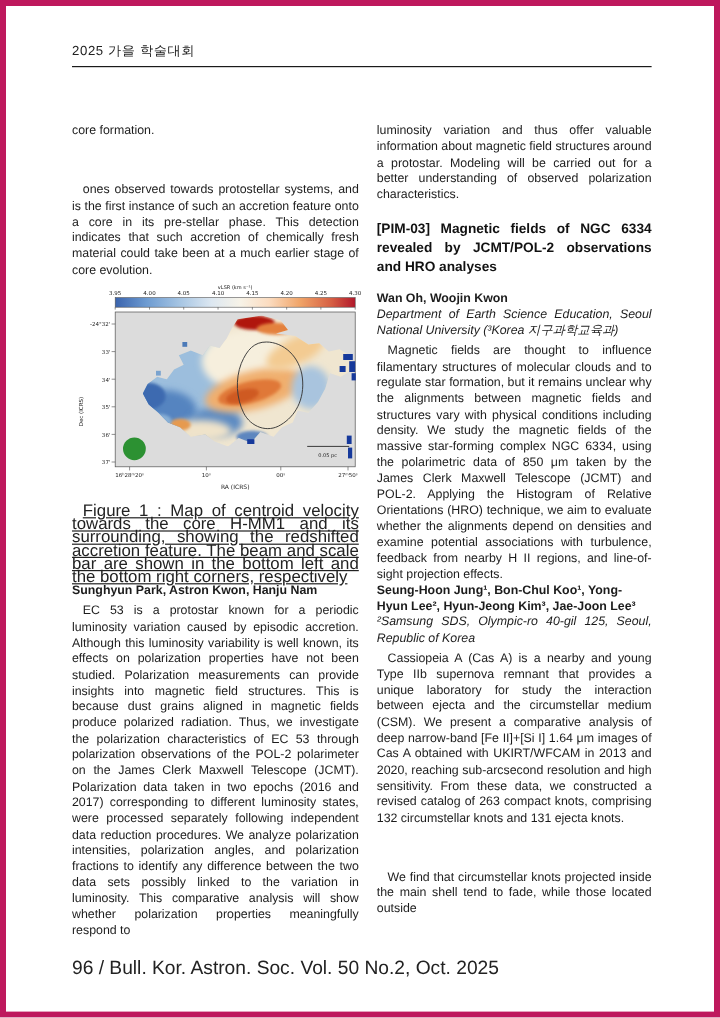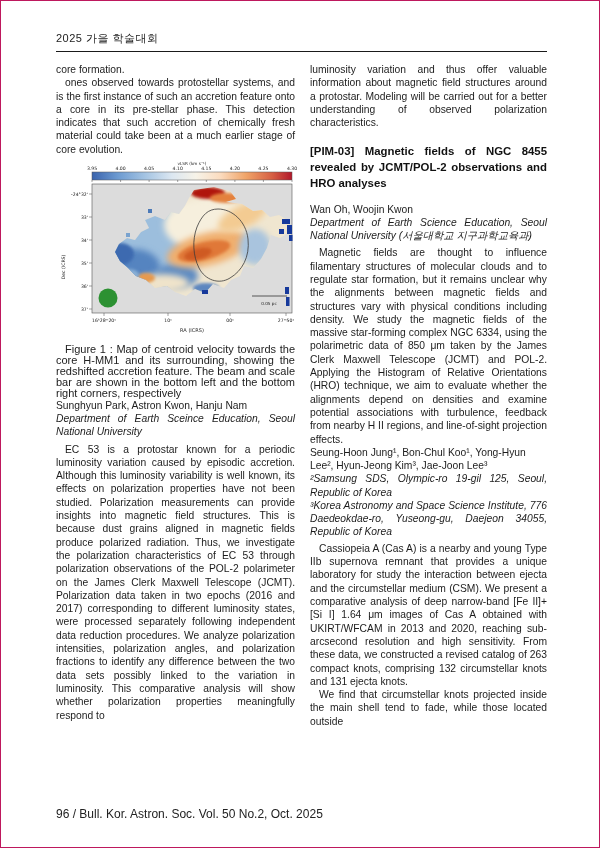--- a/index.html
+++ b/index.html
@@ -1,40 +1,40 @@
 <!DOCTYPE html>
 <html><head>
 <meta charset="utf-8">
 <style>
   html,body{margin:0;padding:0;background:#e9e9e9;}
   .page{
     width:600px;height:848px;background:#ffffff;position:relative;
     box-sizing:border-box;padding:30px 52px 0 55px;
     font-family:"Liberation Sans",sans-serif;color:#1c1c1c;
-    border:1px solid #be185d;margin:0 auto;overflow:hidden;
+    border:5px solid #be185d;margin:0 auto;overflow:hidden;
   }
   .header{font-size:11px;letter-spacing:.5px;color:#222;padding-bottom:5px;}
   .rule{border-top:1.7px solid #1a1a1a;margin-bottom:11px;}
   .content{display:flex;gap:15px;}
   .col{width:239px;}
   p{margin:0;}
-  .body{font-size:10.3px;line-height:13.3px;text-align:justify;}
+  .body{font-size:10.3px;line-height:13.3px;text-align:justify;margin-top:36px;}
   .ind{text-indent:9px;}
   .abs-title{font-size:11.4px;line-height:15.8px;font-weight:bold;margin:15px 0 11px;text-align:justify;color:#111;}
-  .authors{font-size:10.3px;line-height:13.3px;margin:0;}
+  .authors{font-size:10.3px;line-height:13.3px;margin:0;font-weight:bold;}
   .affil{font-size:10.3px;line-height:13.1px;font-style:italic;text-align:justify;}
   .abstract{margin-top:4px;}
-  .caption{font-size:11px;line-height:11px;text-align:justify;text-indent:9px;margin-top:3px;color:#222;}
+  .caption{font-size:14px;line-height:11px;text-align:justify;text-indent:9px;margin-top:3px;color:#222;text-decoration:underline;}
   .figwrap{margin:3px 0 0 0;}
   .figmap{width:245px;height:182px;display:block;}
   .figmap text{font-family:"DejaVu Sans",sans-serif;fill:#222;}
   .t40{font-size:4.2px;}
   .t45{font-size:4.6px;}
   .t50{font-size:5px;}
-  .footer{position:absolute;left:55px;bottom:26px;font-size:12px;color:#222;}
+  .footer{position:absolute;left:55px;bottom:26px;font-size:16px;color:#222;}
 </style>
 </head>
 <body>
 
 <div class="page">
 
   <div class="header">
     <span>2025 가을 학술대회</span>
   </div>
   <div class="rule"></div>
@@ -136,35 +136,33 @@
           <text class="t45" x="112" y="162.5" text-anchor="middle">10ˢ</text>
           <text class="t45" x="174" y="162.5" text-anchor="middle">00ˢ</text>
           <text class="t45" x="230" y="162.5" text-anchor="middle">27ᵐ50ˢ</text>
           <text class="t50" x="136" y="172.5" text-anchor="middle">RA (ICRS)</text>
         </svg>
       </div>
 
       <p class="caption">Figure 1 : Map of centroid velocity towards the core H-MM1 and its surrounding, showing the redshifted accretion feature. The beam and scale bar are shown in the bottom left and the bottom right corners, respectively</p>
 
       <p class="authors">Sunghyun Park, Astron Kwon, Hanju Nam</p>
-      <p class="affil">Department of Earth Sceince Education, Seoul National University</p>
       <p class="body ind abstract">EC 53 is a protostar known for a periodic luminosity variation caused by episodic accretion. Although this luminosity variability is well known, its effects on polarization properties have not been studied. Polarization measurements can provide insights into magnetic field structures. This is because dust grains aligned in magnetic fields produce polarized radiation. Thus, we investigate the polarization characteristics of EC 53 through polarization observations of the POL-2 polarimeter on the James Clerk Maxwell Telescope (JCMT). Polarization data taken in two epochs (2016 and 2017) corresponding to different luminosity states, were processed separately following independent data reduction procedures. We analyze polarization intensities, polarization angles, and polarization fractions to identify any difference between the two data sets possibly linked to the variation in luminosity. This comparative analysis will show whether polarization properties meaningfully respond to</p>
     </div>
 
     <div class="col">
       <p class="body">luminosity variation and thus offer valuable information about magnetic field structures around a protostar. Modeling will be carried out for a better understanding of observed polarization characteristics.</p>
 
-      <h3 class="abs-title">[PIM-03] Magnetic fields of NGC 8455 revealed by JCMT/POL-2 observations and HRO analyses</h3>
+      <h3 class="abs-title">[PIM-03] Magnetic fields of NGC 6334 revealed by JCMT/POL-2 observations and HRO analyses</h3>
       <p class="authors">Wan Oh, Woojin Kwon</p>
-      <p class="affil">Department of Earth Science Education, Seoul National University (서울대학교 지구과학교육과)</p>
+      <p class="affil">Department of Earth Science Education, Seoul National University (³Korea 지구과학교육과)</p>
       <p class="body ind abstract">Magnetic fields are thought to influence filamentary structures of molecular clouds and to regulate star formation, but it remains unclear why the alignments between magnetic fields and structures vary with physical conditions including density. We study the magnetic fields of the massive star-forming complex NGC 6334, using the polarimetric data of 850 μm taken by the James Clerk Maxwell Telescope (JCMT) and POL-2. Applying the Histogram of Relative Orientations (HRO) technique, we aim to evaluate whether the alignments depend on densities and examine potential associations with turbulence, feedback from nearby H II regions, and line-of-sight projection effects.</p>
 
       <p class="authors">Seung-Hoon Jung¹, Bon-Chul Koo¹, Yong-Hyun Lee², Hyun-Jeong Kim³, Jae-Joon Lee³</p>
-      <p class="affil">²Samsung SDS, Olympic-ro 19-gil 125, Seoul, Republic of Korea</p>
-      <p class="affil">³Korea Astronomy and Space Science Institute, 776 Daedeokdae-ro, Yuseong-gu, Daejeon 34055, Republic of Korea</p>
+      <p class="affil">²Samsung SDS, Olympic-ro 40-gil 125, Seoul, Republic of Korea</p>
       <p class="body ind abstract">Cassiopeia A (Cas A) is a nearby and young Type IIb supernova remnant that provides a unique laboratory for study the interaction between ejecta and the circumstellar medium (CSM). We present a comparative analysis of deep narrow-band [Fe II]+[Si I] 1.64 μm images of Cas A obtained with UKIRT/WFCAM in 2013 and 2020, reaching sub-arcsecond resolution and high sensitivity. From these data, we constructed a revised catalog of 263 compact knots, comprising 132 circumstellar knots and 131 ejecta knots.</p>
       <p class="body ind">We find that circumstellar knots projected inside the main shell tend to fade, while those located outside</p>
     </div>
 
   </div>
 
   <div class="footer">96 / Bull. Kor. Astron. Soc. Vol. 50 No.2, Oct. 2025</div>
 </div>
 
 </body></html>

